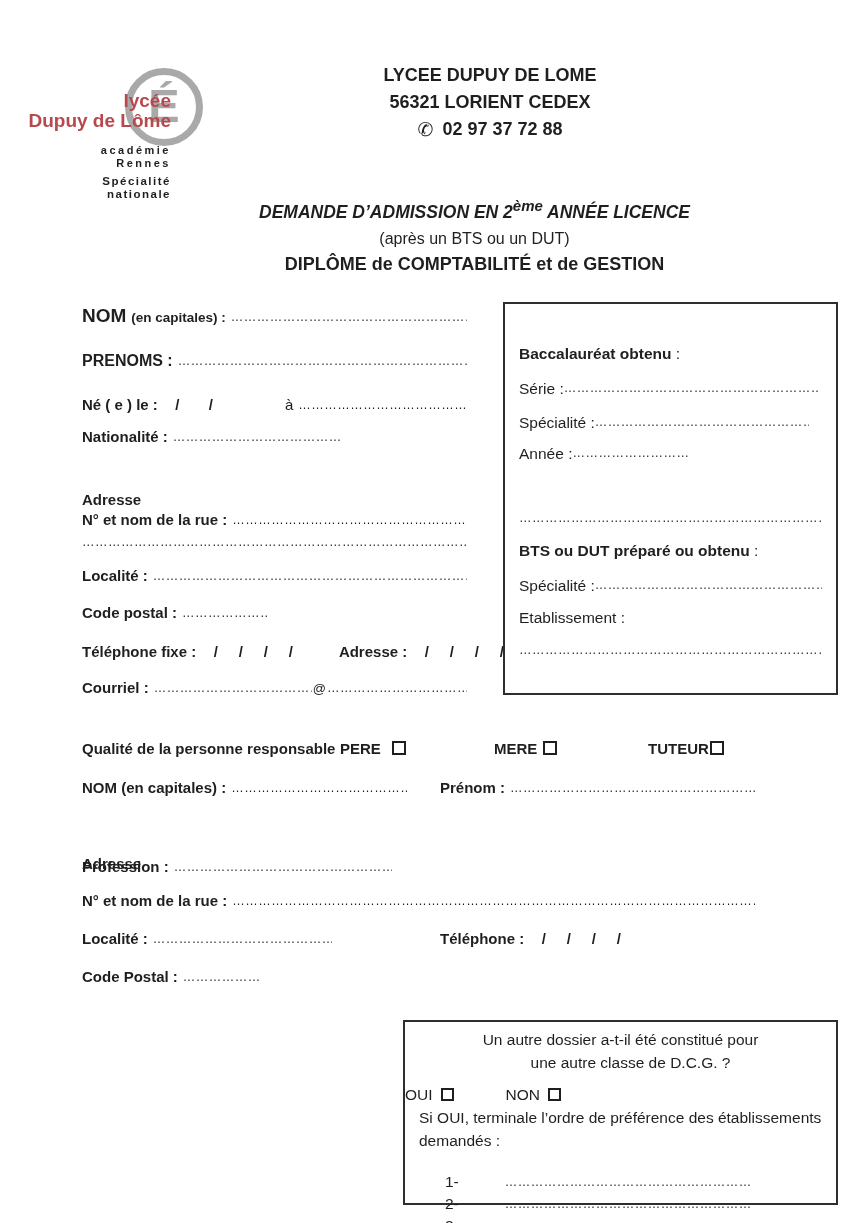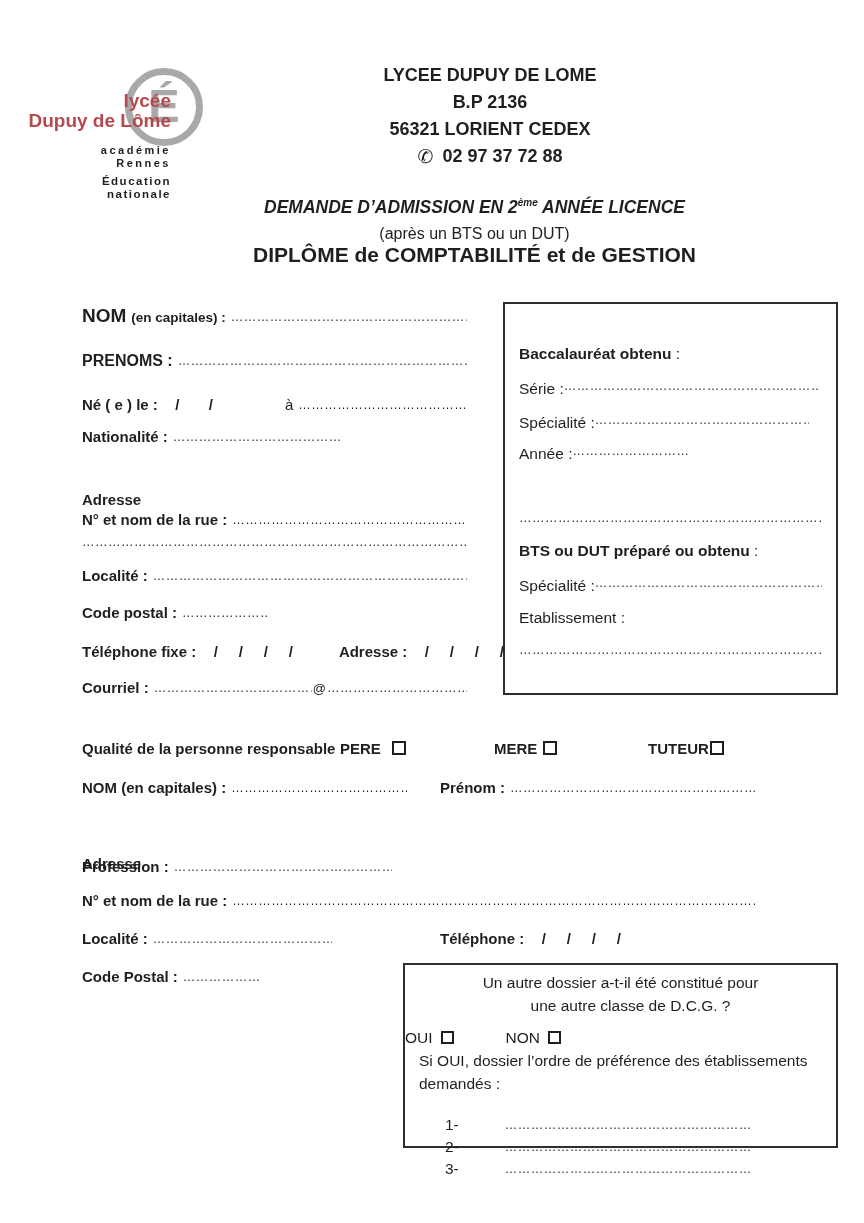--- a/index.html
+++ b/index.html
@@ -22,23 +22,23 @@
 
   
   .hdr { position:absolute; left:295px; top:62px; width:390px; text-align:center;
          font-weight:bold; font-size:18px; line-height:27px; }
   .hdr .phone-row { display:flex; justify-content:center; align-items:center; gap:9px; }
   .phone-glyph { font-size:19px; font-weight:normal; }
 
   
   .title { position:absolute; left:187px; top:197px; width:575px; text-align:center; }
   .title .t1 { font-style:italic; font-weight:bold; font-size:17.5px; }
-  .title .t1 sup { font-size:10px; }
+  .title .t1 sup { font-size:15px; }
   .title .t2 { font-size:16px; margin-top:7px; }
-  .title .t3 { font-weight:bold; font-size:21px; }
+  .title .t3 { font-weight:bold; font-size:18px; margin-top:6px; }
 
   
   .row { position:absolute; display:flex; align-items:baseline; overflow:hidden;
          white-space:nowrap; font-size:15px; }
   .row .lbl { font-weight:bold; margin-right:5px; flex:none; }
   .row .lbl-reg { font-weight:normal; margin-right:5px; flex:none; }
   .dots { flex:1 1 auto; overflow:hidden; font-size:12.5px; letter-spacing:0.5px;
           color:#1f1f1f; transform:translateY(-1px); }
   .dots2 { flex:none; overflow:hidden; font-size:12.5px; letter-spacing:0.5px; transform:translateY(-1px); }
   .pre { white-space:pre; font-weight:bold; flex:none; }
@@ -47,27 +47,27 @@
   .hdr-lbl { position:absolute; font-weight:bold; font-size:15px; }
 
   
   .cb { position:absolute; width:14px; height:14px; border:2px solid #1f1f1f; background:#fff; }
   .cb-inline { display:inline-block; width:13px; height:13px; border:2px solid #1f1f1f;
                background:#fff; vertical-align:-1px; margin-left:8px; }
 
   
   .box { position:absolute; border:2px solid #2e2e2e; background:#fff; }
   .bac-box { left:503px; top:302px; width:335px; height:393px; }
-  .bac-box .brow { position:absolute; left:14px; display:flex; align-items:flex-start;
+  .bac-box .brow { position:absolute; left:14px; display:flex; align-items:center;
                    overflow:hidden; white-space:nowrap; font-size:15.5px; }
   .bac-title { position:absolute; left:14px; font-size:15.5px; }
   .bac-title b { font-weight:bold; }
 
   .sig-box { left:63px; top:1009px; width:272px; height:188px; font-size:14.5px; }
-  .dossier-box { left:403px; top:963px; width:435px; height:185px; font-size:15.5px; }
+  .dossier-box { left:403px; top:1020px; width:435px; height:185px; font-size:15.5px; }
   .dossier-box .ctr { position:absolute; width:100%; text-align:center; }
   .dossier-box .lft { position:absolute; left:14px; }
   .oui-non { position:absolute; width:100%; top:64px; display:flex; 
              gap:52px; align-items:center; }
   .d-item { position:absolute; display:flex; align-items:baseline; overflow:hidden; white-space:nowrap; }
   .d-item .num { flex:none; margin-right:8px; }
 </style>
 </head>
 <body>
 
@@ -79,28 +79,27 @@
     </div>
     <div class="logo-red">
       <div>lycée</div>
       <div>Dupuy de Lôme</div>
     </div>
     <div class="logo-acad">
       <div>académie</div>
       <div>Rennes</div>
     </div>
     <div class="logo-edu">
-      <div>Éducation</div>
+      <div>Spécialité</div>
       <div>nationale</div>
     </div>
   </div>
 
   <div class="hdr">
     <div>LYCEE DUPUY DE LOME</div>
-    <div>B.P 2136</div>
     <div>56321 LORIENT CEDEX</div>
     <div class="phone-row">
       <span class="phone-glyph">✆</span>
       <span>02 97 37 72 88</span>
     </div>
   </div>
 
   <div class="title">
     <div class="t1"><span>DEMANDE D’ADMISSION EN 2</span><sup>ème</sup><span> ANNÉE LICENCE</span></div>
     <div class="t2">(après un BTS ou un DUT)</div>
@@ -243,21 +242,21 @@
 
   <div class="box dossier-box">
     <div class="ctr" style="top:9px;">Un autre dossier a-t-il été constitué pour</div>
     <div class="ctr" style="top:32px;padding-left:20px;">une autre classe de D.C.G. ?</div>
 
     <div class="oui-non">
       <span><span>OUI</span><span class="cb-inline"></span></span>
       <span><span>NON</span><span class="cb-inline"></span></span>
     </div>
 
-    <div class="lft" style="top:87px;">Si OUI, dossier l’ordre de préférence des établissements</div>
+    <div class="lft" style="top:87px;">Si OUI, terminale l’ordre de préférence des établissements</div>
     <div class="lft" style="top:110px;">demandés :</div>
 
     <div class="d-item" style="left:40px; top:151px; width:305px;">
       <span class="num">1-</span>
       <span class="dots" style="margin-left:38px;">………………………………………………………………………………………………………………………………………………………………………………………………………………………………</span>
     </div>
     <div class="d-item" style="left:40px; top:173px; width:305px;">
       <span class="num">2-</span>
       <span class="dots" style="margin-left:38px;">………………………………………………………………………………………………………………………………………………………………………………………………………………………………</span>
     </div>

